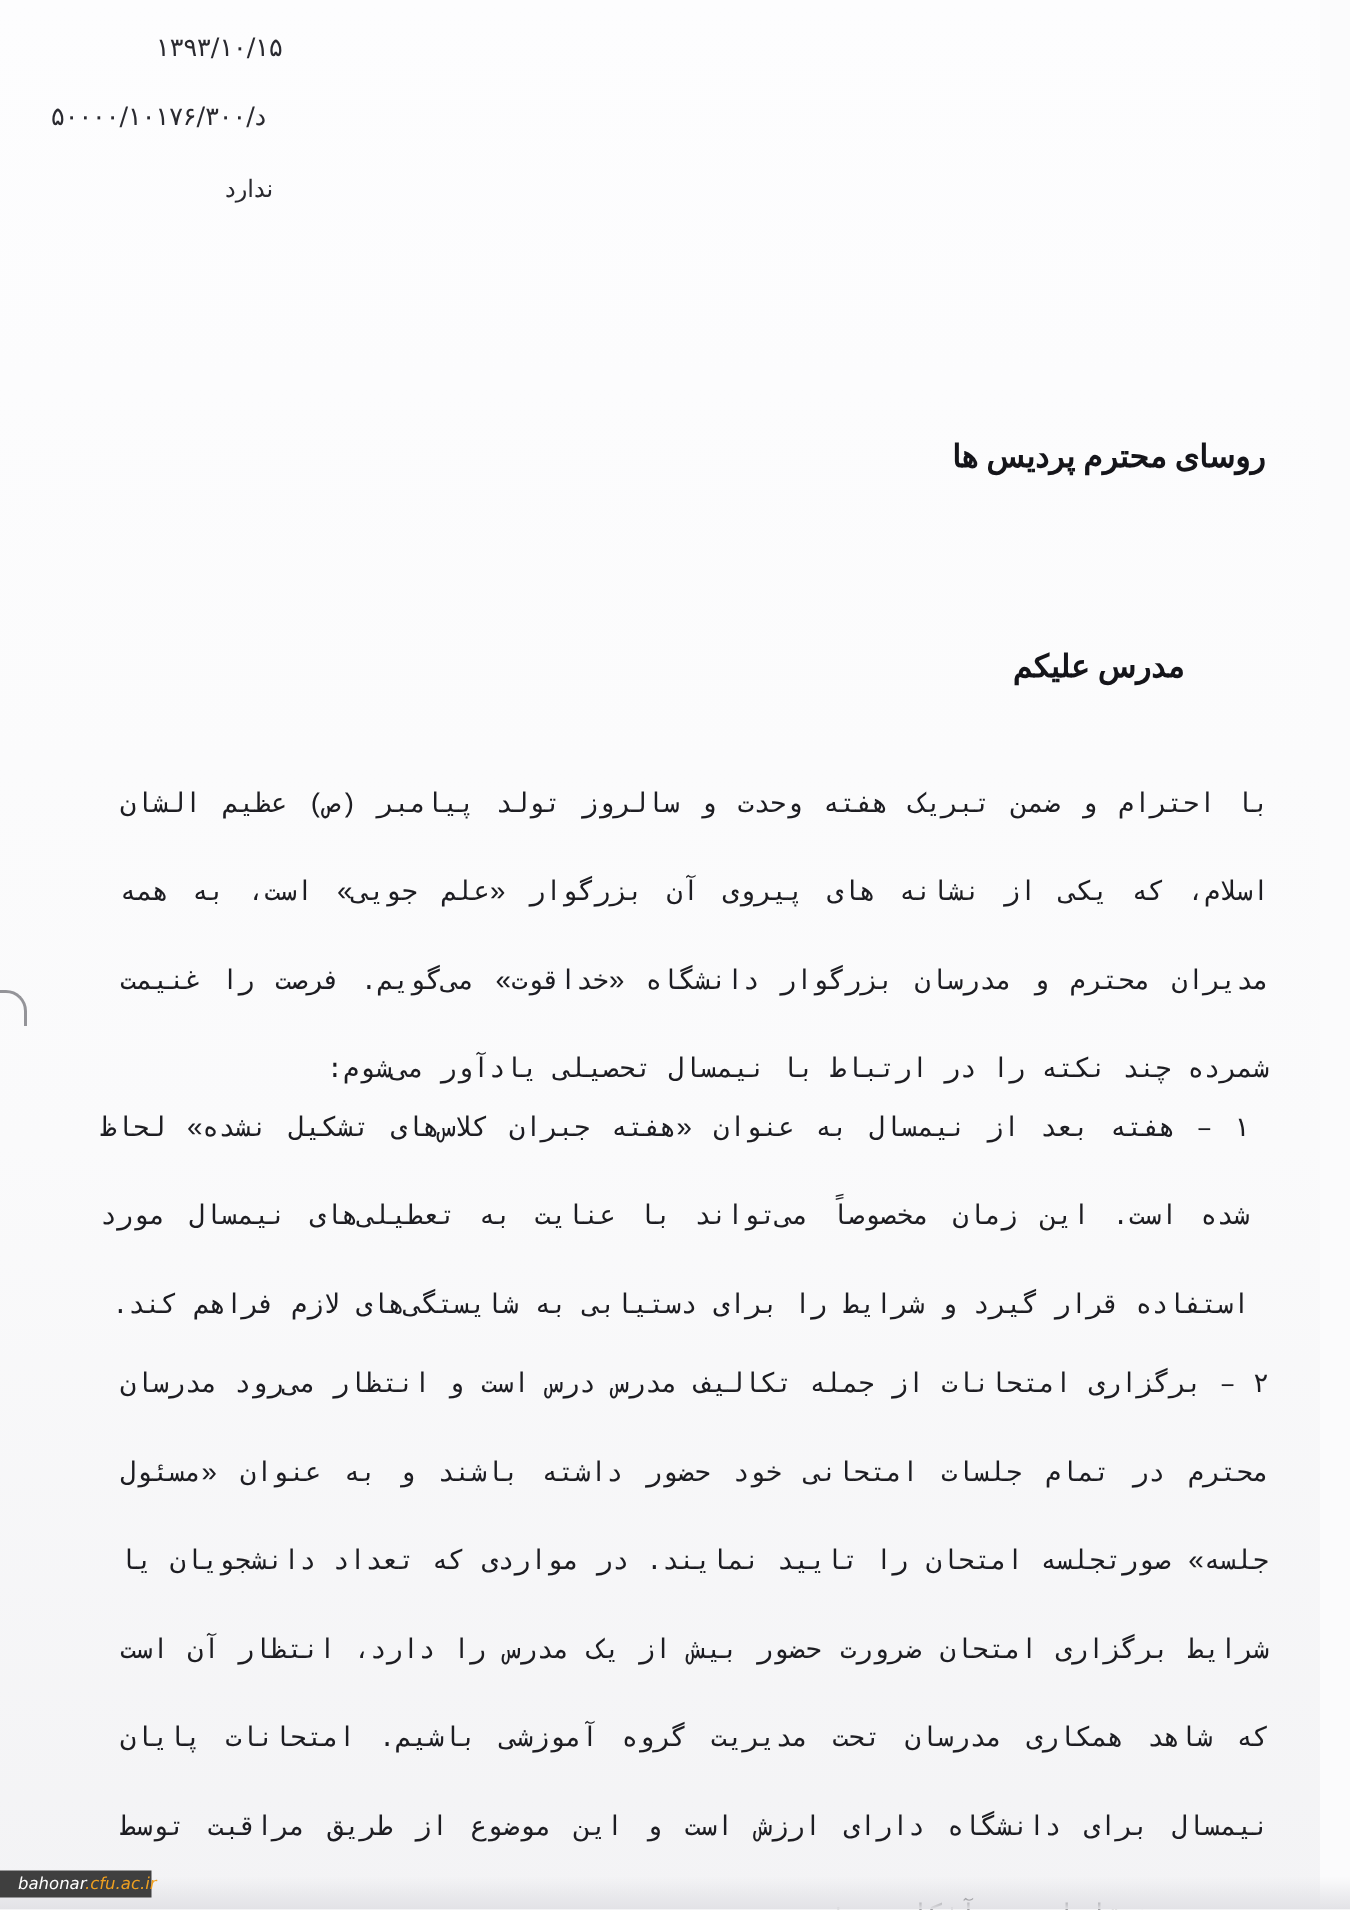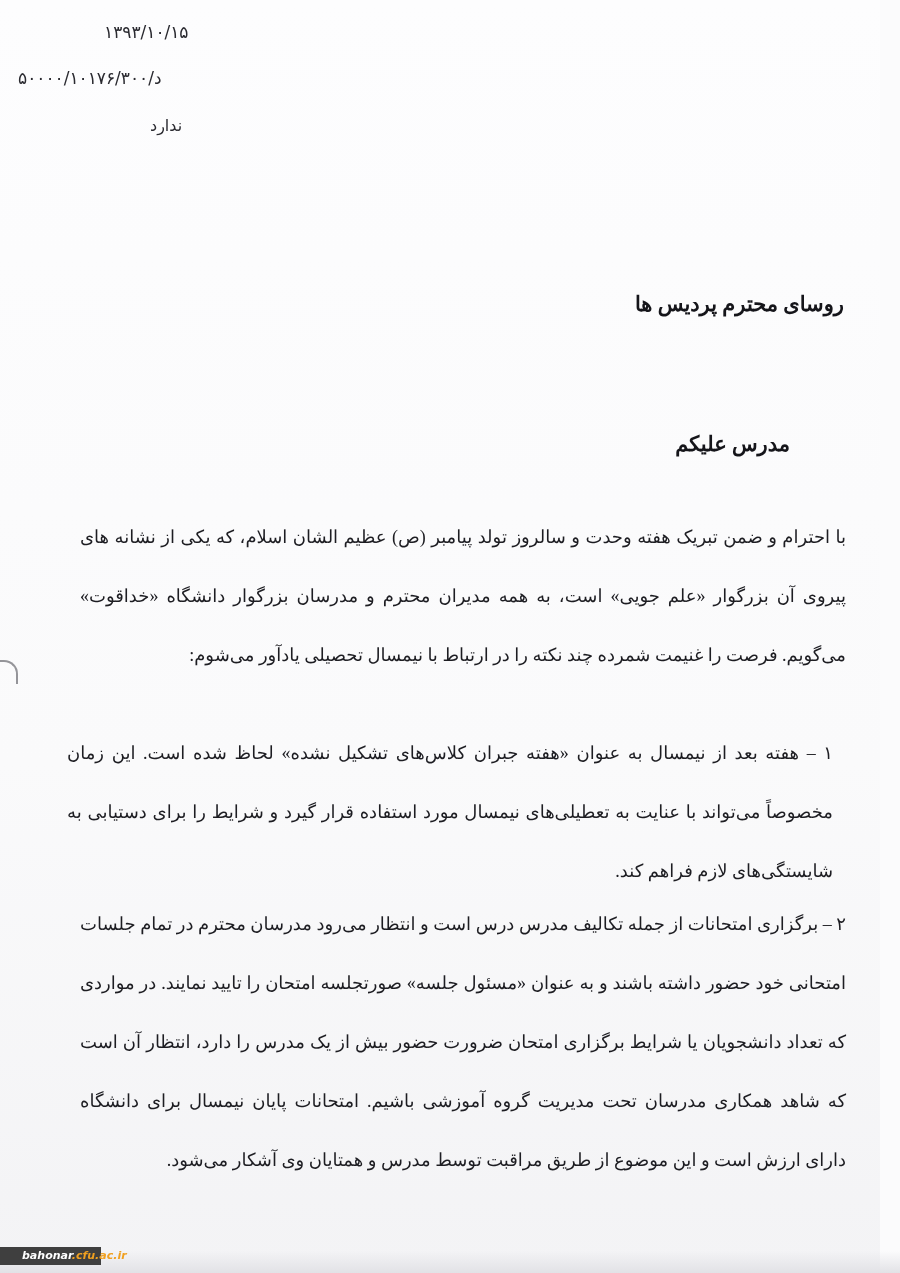--- a/index.html
+++ b/index.html
@@ -29,41 +29,41 @@
     }
     .meta {
       position: absolute;
       direction: ltr;
       font-family: "DejaVu Sans", sans-serif;
       font-size: 17px;
       color: #2a2a30;
       letter-spacing: 0.5px;
     }
     .meta-date { left: 104px; top: 22px; }
-    .meta-number { left: 18px; top: 68px; }
+    .meta-number { left: 34px; top: 68px; }
     .meta-attachment { left: 150px; top: 116px; direction: rtl; font-size: 16px; text-align: center; }
     .heading {
       position: absolute;
       direction: rtl;
       font-family: Liberation Serif, serif;
       font-weight: bold;
       font-size: 21px;
       color: #15151a;
       text-align: right;
     }
     .heading-addressee { right: 36px; top: 292px; }
     .heading-greeting { right: 90px; top: 432px; }
     .body-text {
       position: absolute;
       right: 34px;
       width: 766px;
       direction: rtl;
       text-align: justify;
       text-align-last: right;
-      font-family: Liberation Serif, serif;
+      font-family: Liberation Mono, monospace;
       font-size: 18px;
       line-height: 59px;
       color: #1d1d22;
     }
     .para-intro { top: 508px; }
     .para-item1 { top: 711px; }
     .para-item2 { top: 895px; }
     .edge-mark {
       position: absolute;
       left: 0; top: 660px;
@@ -74,24 +74,24 @@
       border-left: none; border-bottom: none;
       opacity: 0.7;
     }
     .watermark {
       position: absolute;
       left: 0; top: 1247px;
       width: 101px; height: 18px;
       background: #3f3f3f;
       font-family: "DejaVu Sans", sans-serif;
       font-style: italic;
-      font-weight: bold;
+      font-weight: normal;
       font-size: 11px;
       line-height: 18px;
-      padding-left: 22px;
+      padding-left: 12px;
       box-sizing: border-box;
       white-space: nowrap;
       direction: ltr;
     }
     .wm-host { color: #ffffff; }
     .wm-domain { color: #f0a020; }
   </style>
 </head>
 <body>
 

